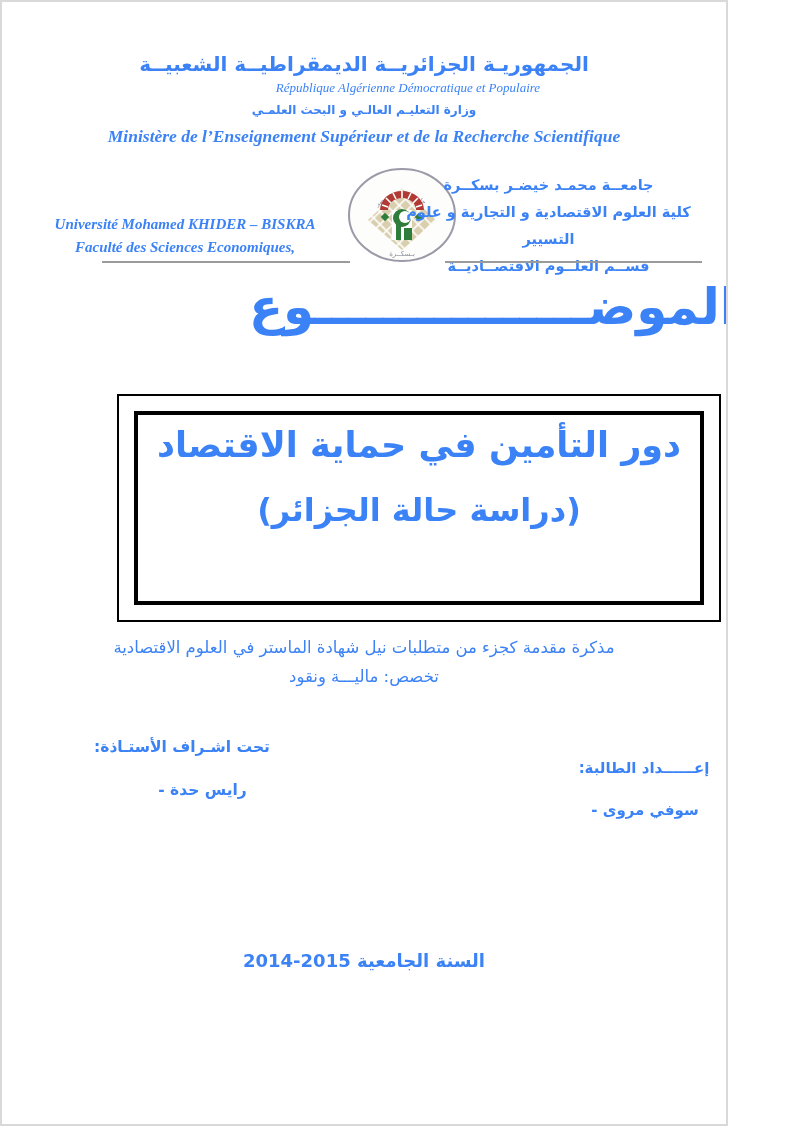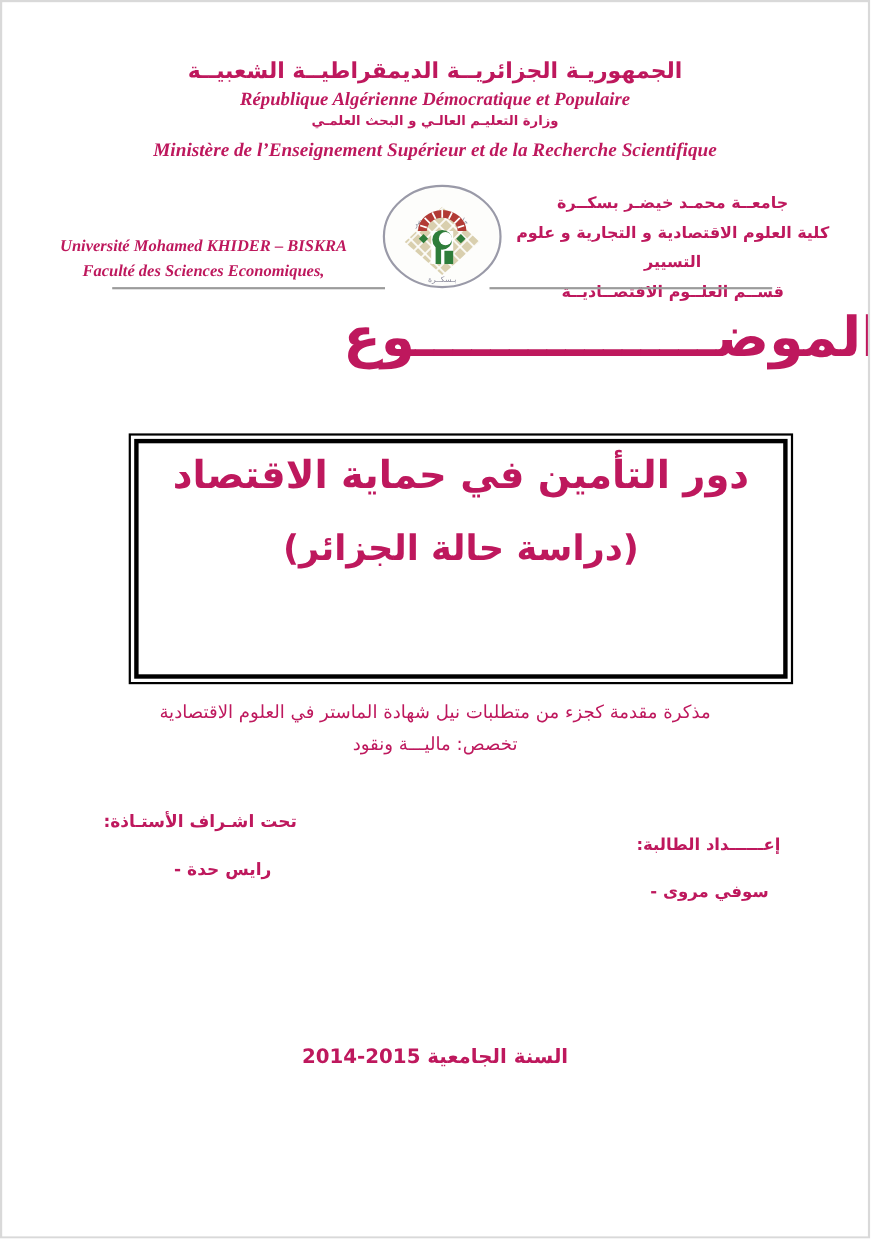--- a/index.html
+++ b/index.html
@@ -1,30 +1,30 @@
 <!DOCTYPE html>
 <html lang="ar" style="--page-border: #d9d9d9; --divider: #9b9b9b; --logo-red: #b23a35; --logo-green: #2e7d3a; --logo-beige: #d9cfae; --logo-ring: #9a9aa8;"><head>
 <meta charset="utf-8">
 <style>
   html,body{margin:0;padding:0;background:#ffffff;}
   .page{
     position:relative;
-    width:791px;height:1126px;
+    width:728px;height:1126px;
     box-sizing:border-box;
     background:#fff;
     border:2px solid var(--page-border,#d9d9d9);
     font-family:"DejaVu Sans",sans-serif;
-    color:#be185d;
+    color:#3b82f6;
     overflow:hidden;
   }
   
   .hdr{position:absolute;left:0;width:100%;text-align:center;}
   .ar{direction:rtl;unicode-bidi:embed;}
   .hdr-ar1{top:50px;font-size:20px;font-weight:bold;}
-  .hdr-fr1{top:78px;font-size:17px;font-weight:bold;font-style:italic;font-family:"Liberation Serif",serif;}
+  .hdr-fr1{top:78px;font-size:13px;font-weight:normal;font-style:italic;font-family:"Liberation Serif",serif;padding-left:44px;}
   .hdr-ar2{top:101px;font-size:12px;font-weight:bold;}
   .hdr-fr2{top:124px;font-size:17.5px;font-weight:bold;font-style:italic;font-family:"Liberation Serif",serif;}
   
   .inst-left{
     position:absolute;left:22px;top:167px;width:322px;
     font-family:"Liberation Serif",serif;font-weight:bold;font-style:italic;
     font-size:15px;line-height:22.5px;text-align:center;margin-top:44px;
   }
   .inst-right{
     position:absolute;right:10px;top:170px;width:335px;
@@ -35,21 +35,21 @@
   .divider-left{left:100px;width:248px;}
   .divider-right{left:443px;width:257px;}
   
   .subject{
     position:absolute;left:0;top:276px;width:100%;
     text-align:right;font-size:50px;font-weight:bold;margin-left:11px;
   }
   
   .box-outer{
     position:absolute;left:115px;top:392px;width:604px;height:228px;
-    box-sizing:border-box;border:2px solid #000;padding:3px;
+    box-sizing:border-box;border:2px solid #000;padding:15px;
   }
   .box-inner{
     box-sizing:border-box;border:4px solid #000;width:100%;height:100%;
     text-align:center;
   }
   .box-title{margin-top:10px;font-size:35px;font-weight:bold;}
   .box-subtitle{margin-top:26px;font-size:32px;font-weight:bold;}
   
   .memo{position:absolute;left:0;width:100%;text-align:center;font-weight:normal;font-size:16.5px;}
   .memo-1{top:636px;}

